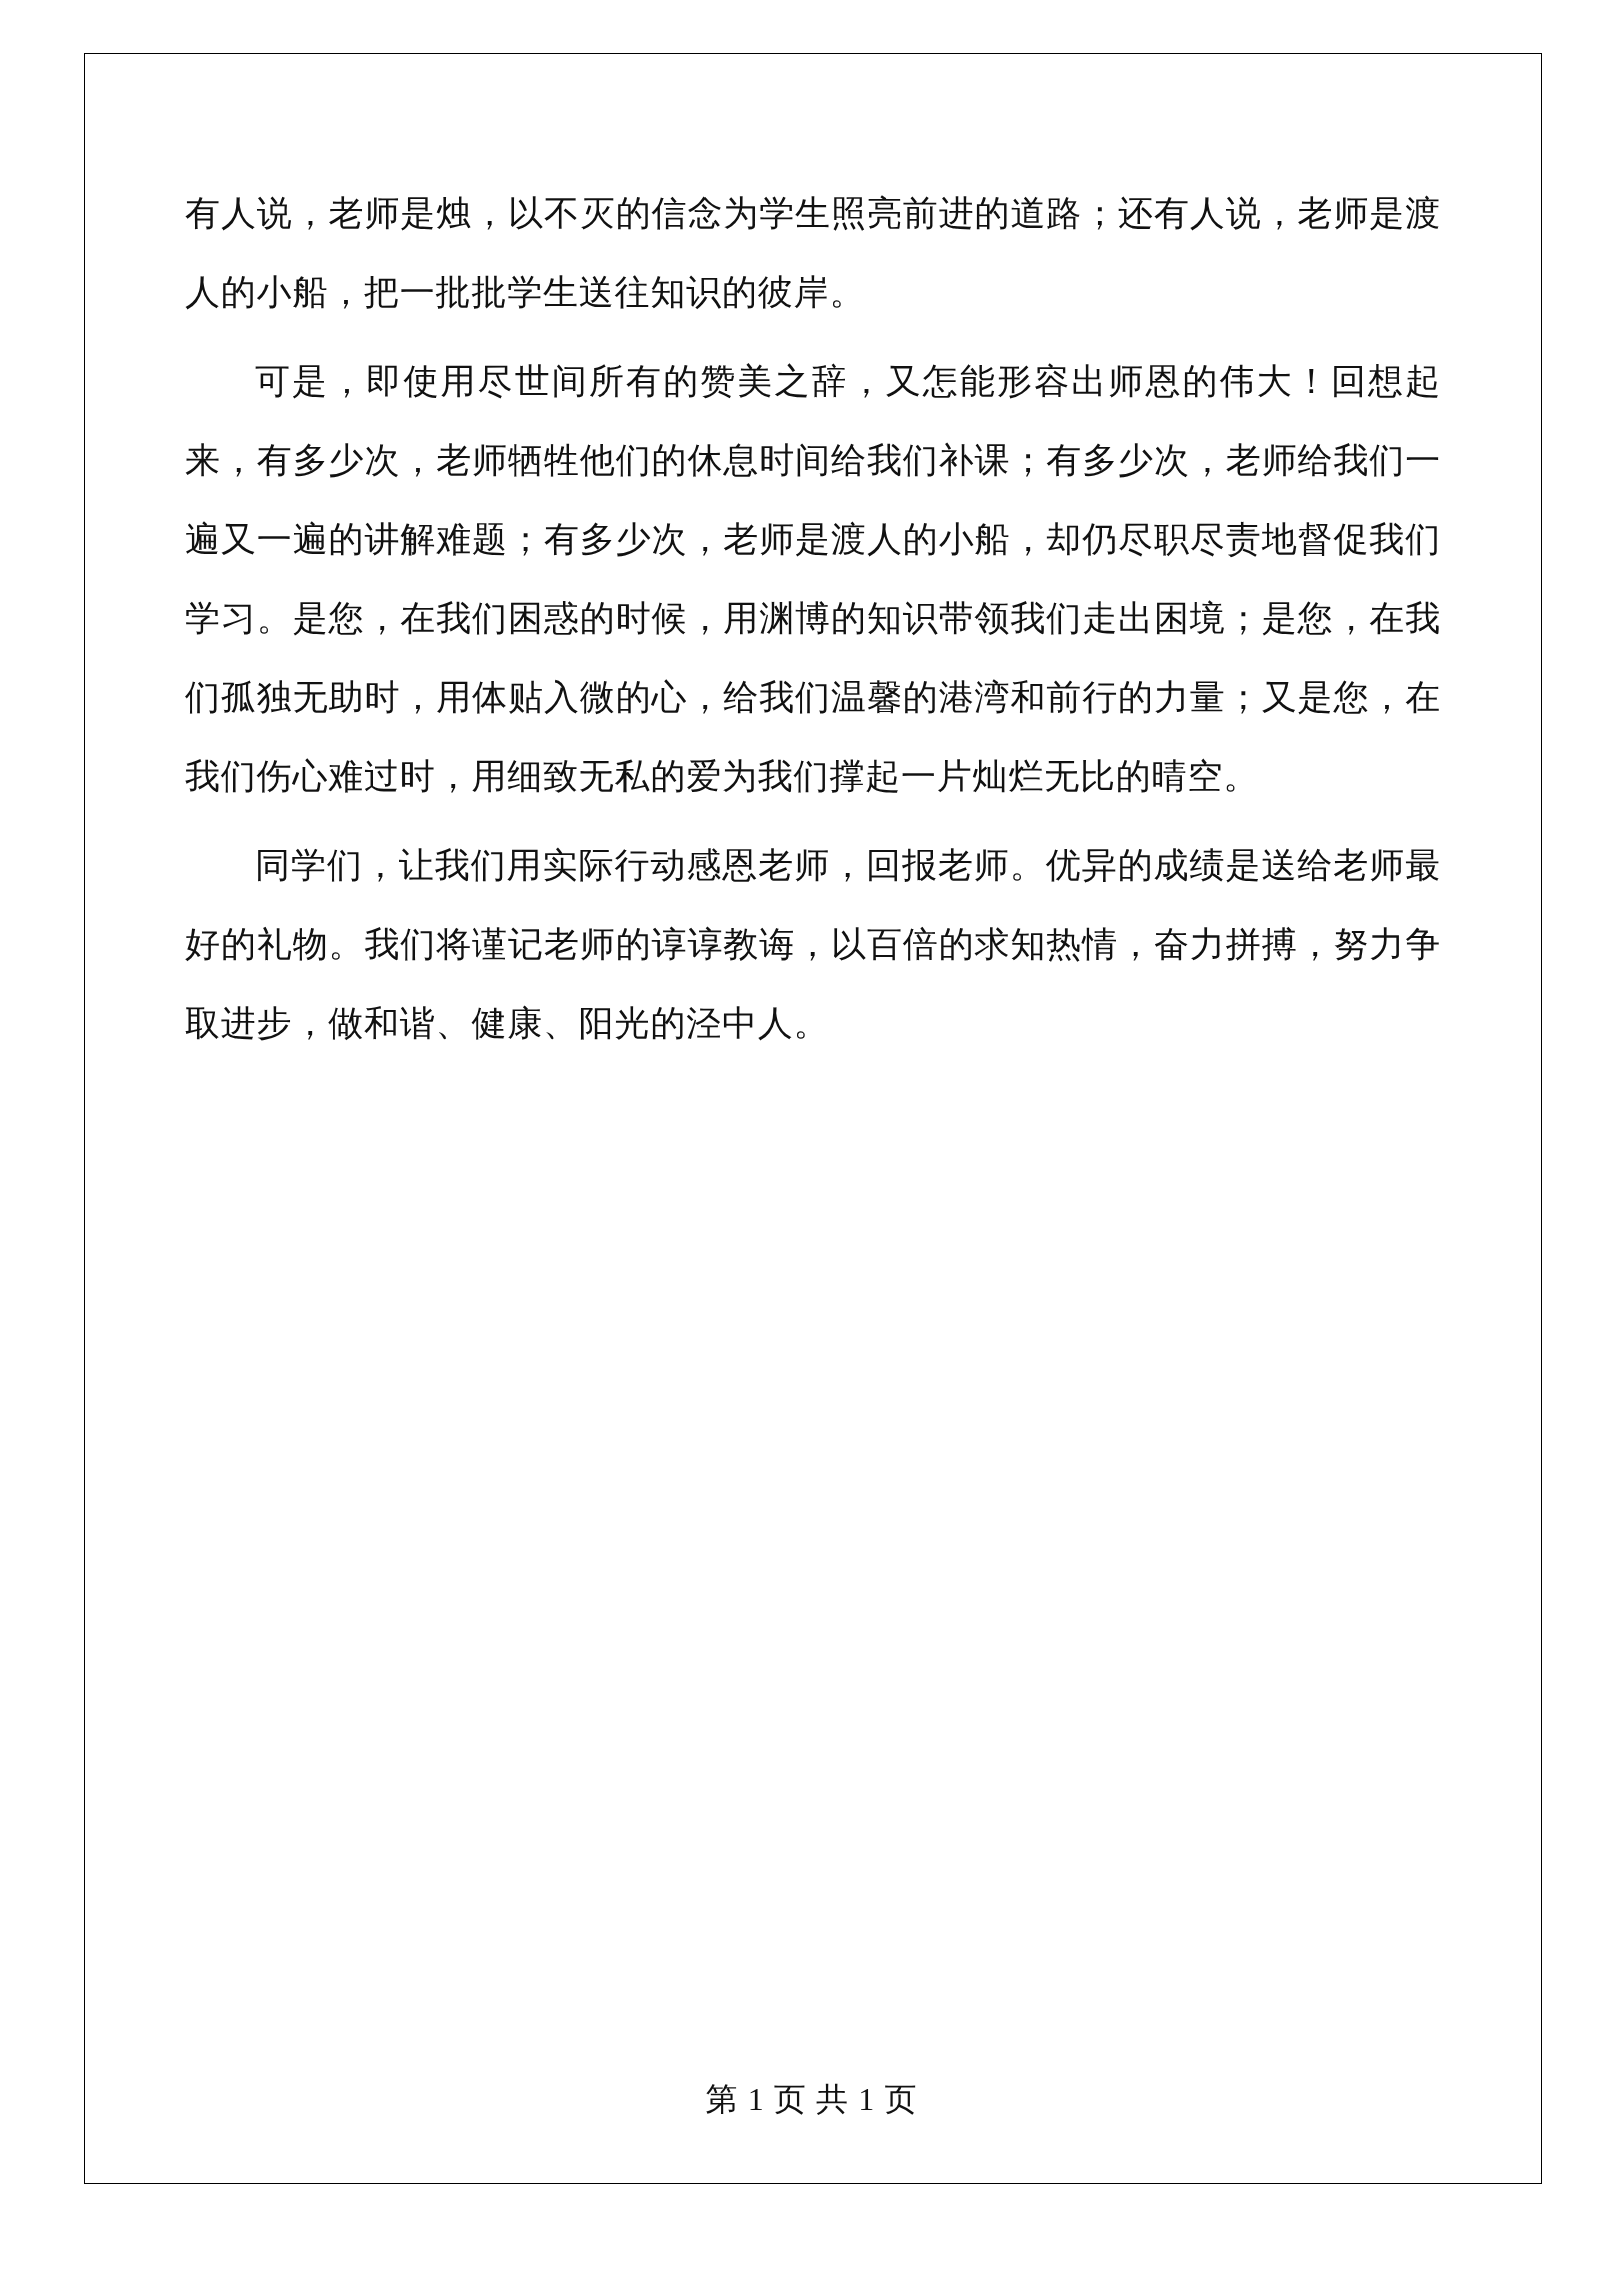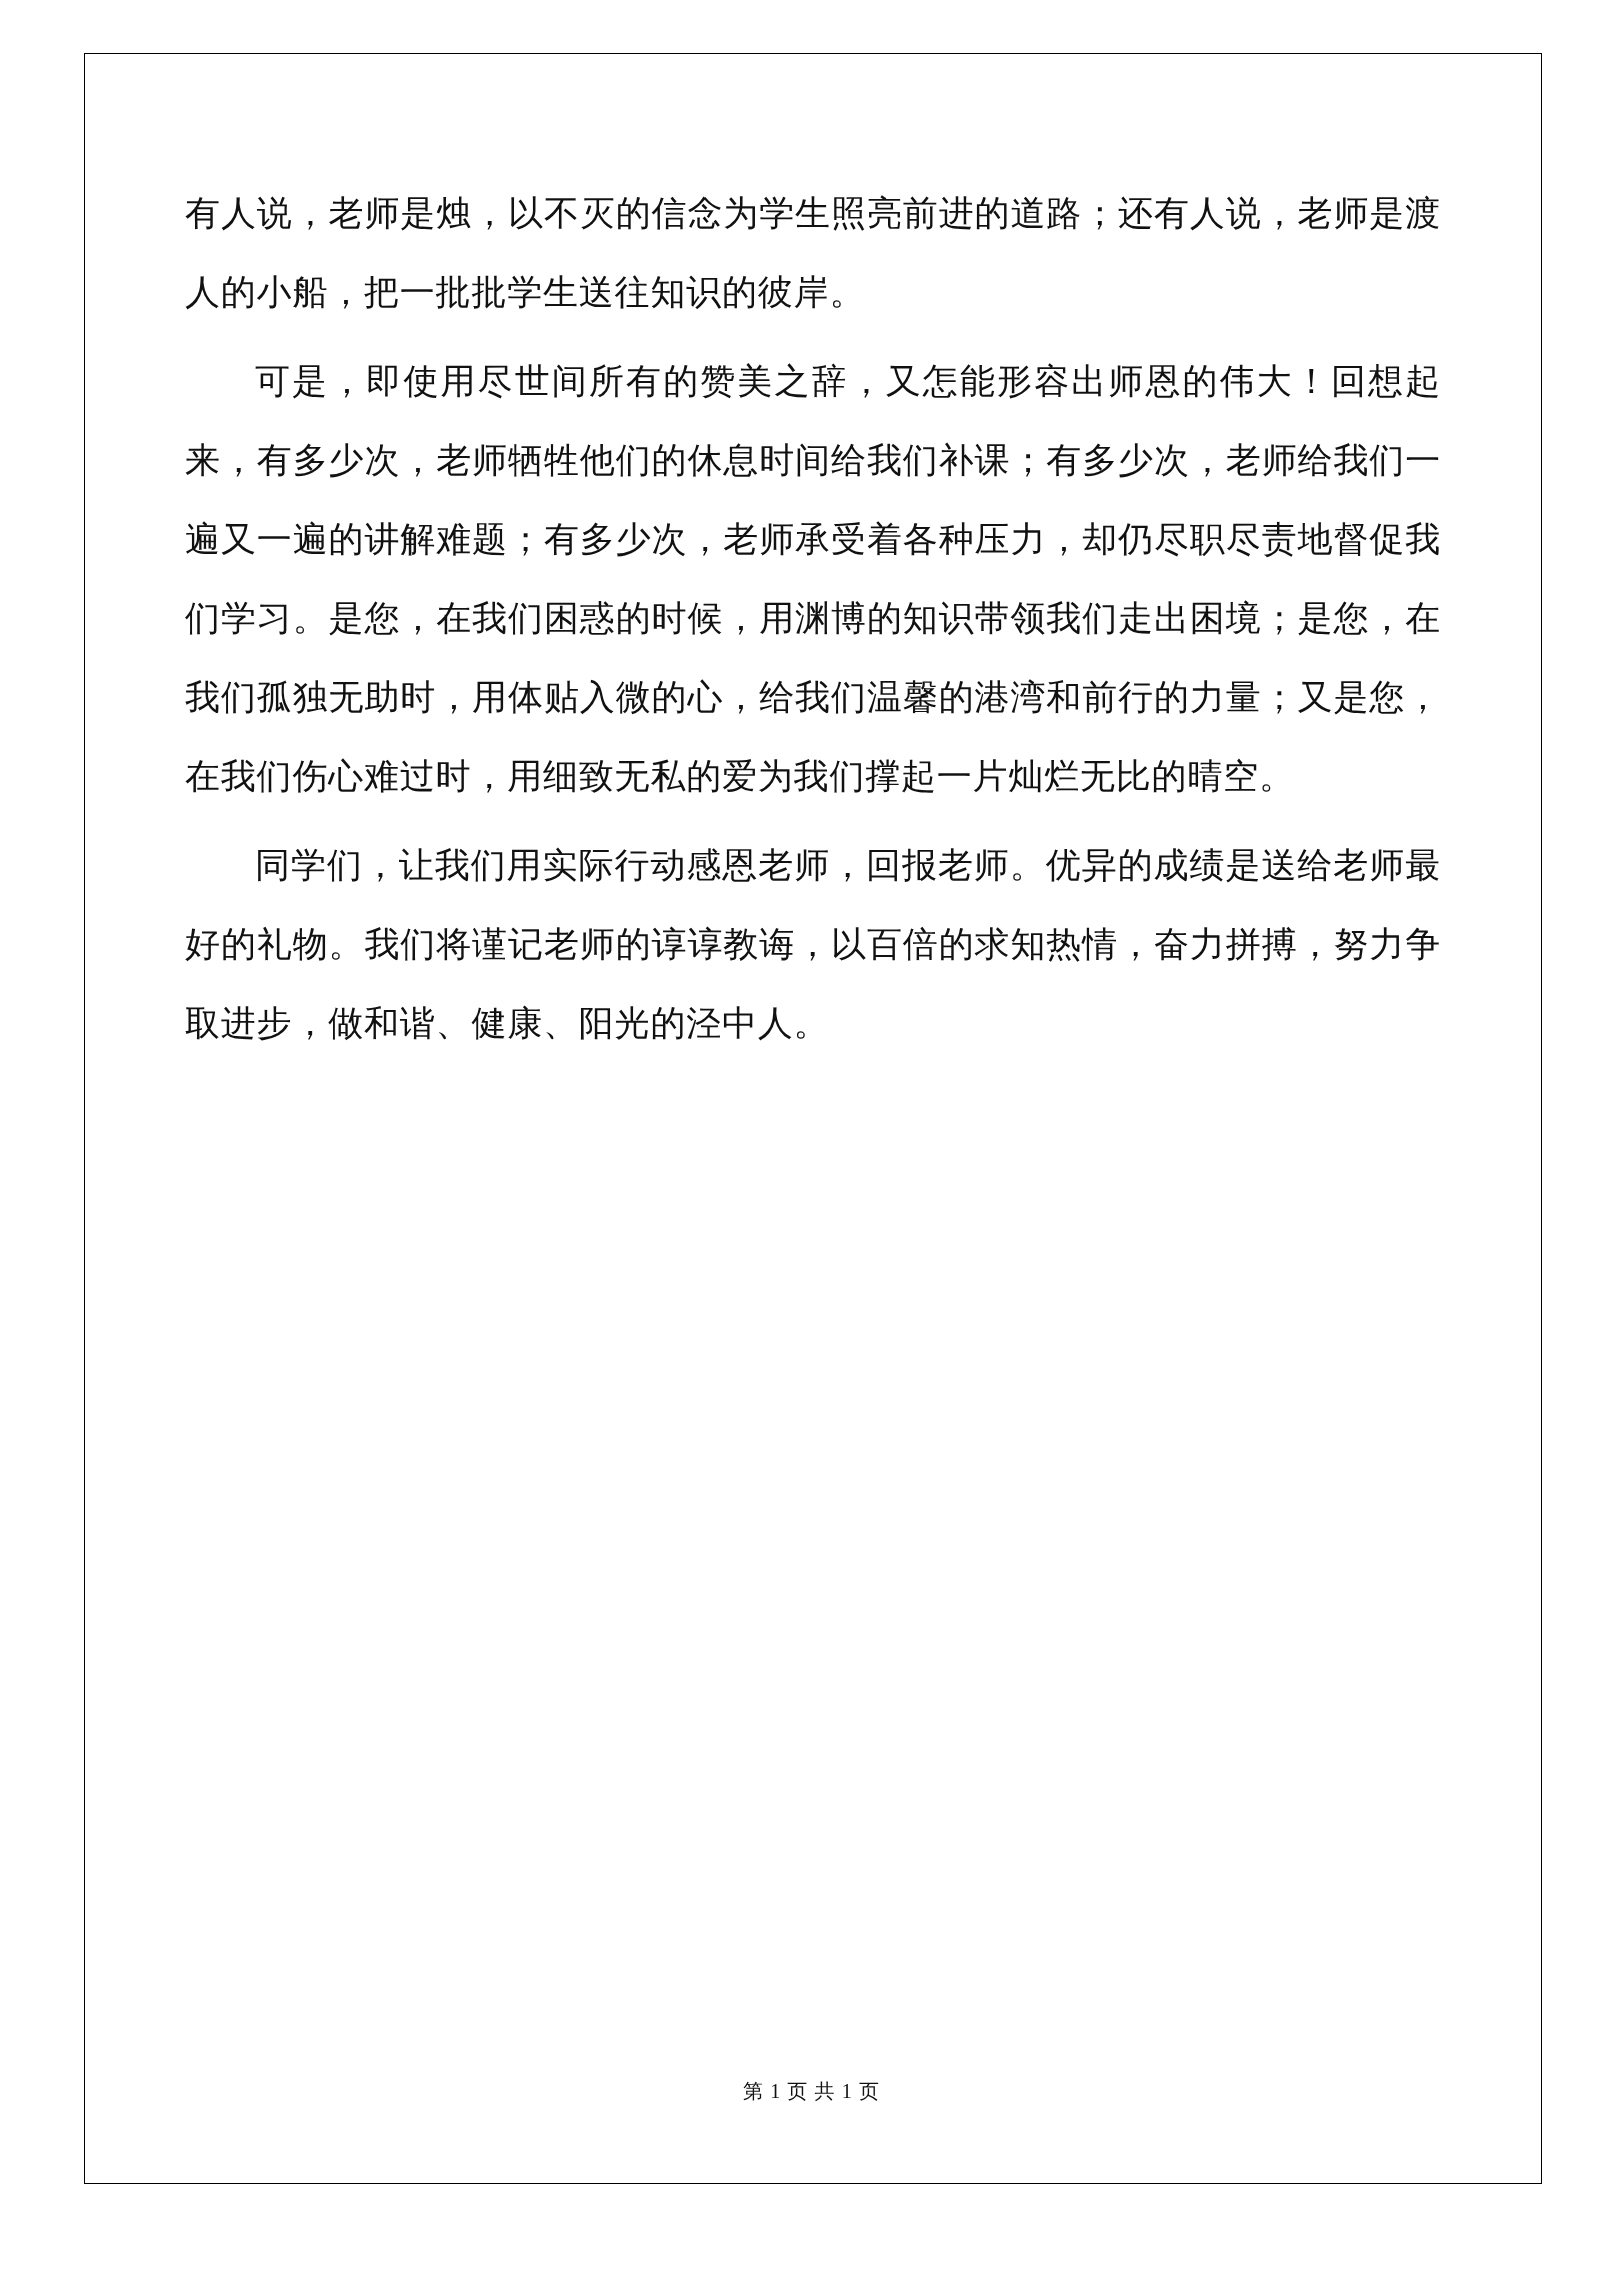--- a/index.html
+++ b/index.html
@@ -46,33 +46,33 @@
   }
   .indent {
     text-indent: 2em;
   }
   .footer {
     position: absolute;
     left: 0;
     top: 2078px;
     width: 1623px;
     text-align: center;
-    font-size: 20px;
+    font-size: 32px;
     color: #111111;
     letter-spacing: 1.1px;
     font-family: "Liberation Serif", "DejaVu Serif", serif;
   }
 </style>
 </head>
 <body>
 
 <div class="page">
   <div class="page-border"></div>
 
   <div class="content">
     <p class="para">有人说，老师是烛，以不灭的信念为学生照亮前进的道路；还有人说，老师是渡人的小船，把一批批学生送往知识的彼岸。</p>
-    <p class="para indent">可是，即使用尽世间所有的赞美之辞，又怎能形容出师恩的伟大！回想起来，有多少次，老师牺牲他们的休息时间给我们补课；有多少次，老师给我们一遍又一遍的讲解难题；有多少次，老师承受着各种压力，却仍尽职尽责地督促我们学习。是您，在我们困惑的时候，用渊博的知识带领我们走出困境；是您，在我们孤独无助时，用体贴入微的心，给我们温馨的港湾和前行的力量；又是您，在我们伤心难过时，用细致无私的爱为我们撑起一片灿烂无比的晴空。</p>
+    <p class="para indent">可是，即使用尽世间所有的赞美之辞，又怎能形容出师恩的伟大！回想起来，有多少次，老师牺牲他们的休息时间给我们补课；有多少次，老师给我们一遍又一遍的讲解难题；有多少次，老师是渡人的小船，却仍尽职尽责地督促我们学习。是您，在我们困惑的时候，用渊博的知识带领我们走出困境；是您，在我们孤独无助时，用体贴入微的心，给我们温馨的港湾和前行的力量；又是您，在我们伤心难过时，用细致无私的爱为我们撑起一片灿烂无比的晴空。</p>
     <p class="para indent">同学们，让我们用实际行动感恩老师，回报老师。优异的成绩是送给老师最好的礼物。我们将谨记老师的谆谆教诲，以百倍的求知热情，奋力拼搏，努力争取进步，做和谐、健康、阳光的泾中人。</p>
   </div>
 
   <div class="footer">第 1 页  共 1 页</div>
 </div>
 
 
 </body></html>

